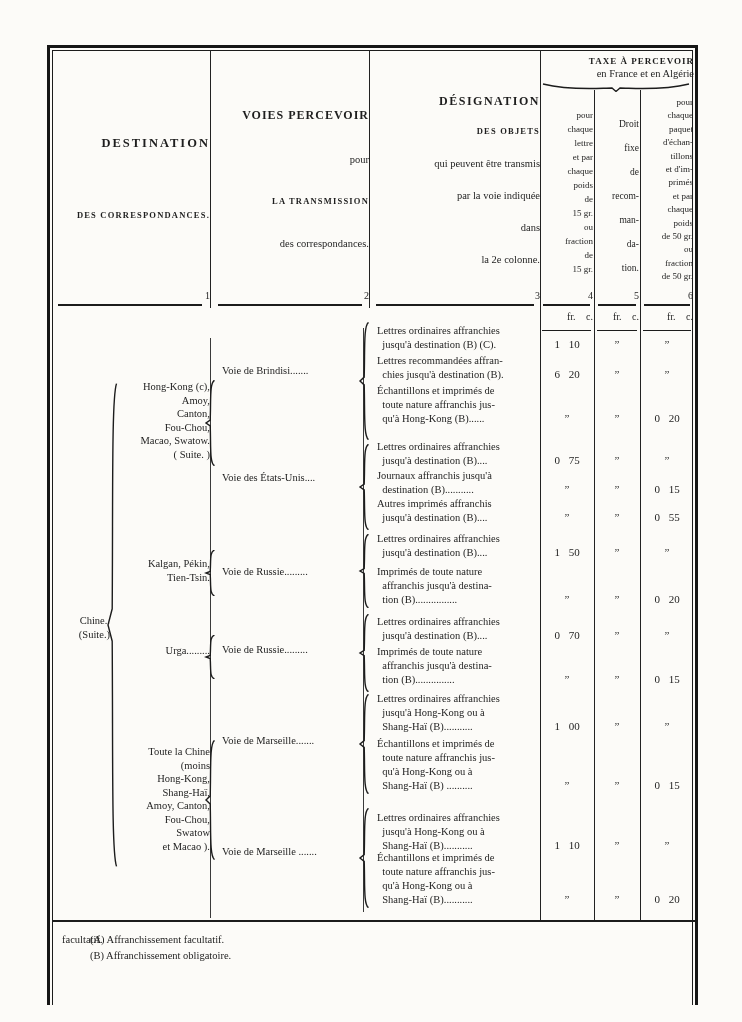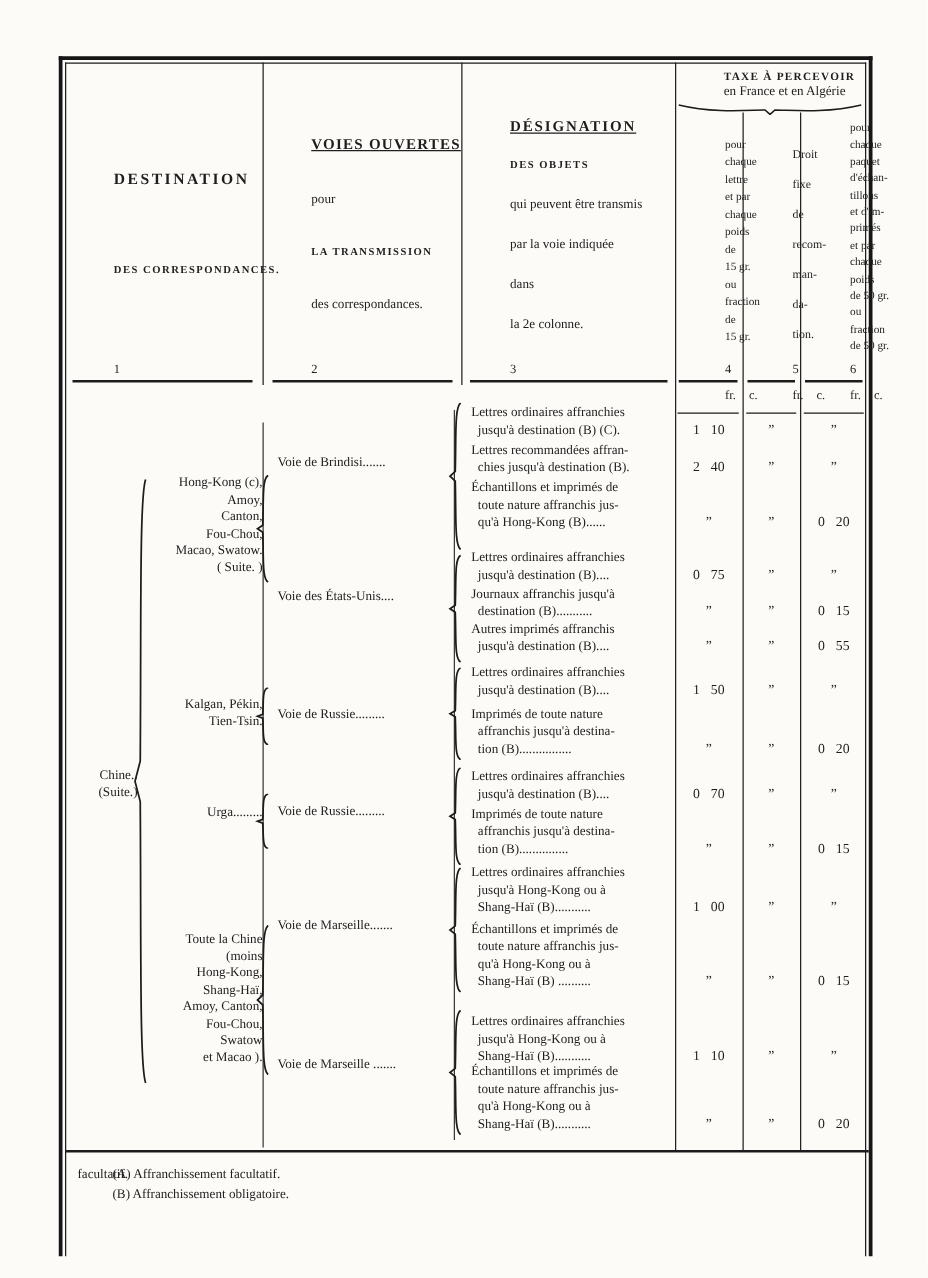--- a/index.html
+++ b/index.html
@@ -8,24 +8,24 @@
   .frame{position:absolute;left:47px;top:45px;width:645px;height:957px;
          border:3px solid #161616;border-bottom:none;}
   .inner-rule{position:absolute;left:2px;top:2px;right:2px;bottom:0;
          border:1px solid #1c1c1c;border-bottom:none;pointer-events:none;}
   .content{position:absolute;left:2px;top:2px;width:643px;bottom:0;}
   .vl{position:absolute;width:1px;background:#222;}
   .vl.thin{background:#3a3a3a;}
   .hl{position:absolute;height:2px;background:#1c1c1c;}
   .hl.thin{height:1px;}
   .abs{position:absolute;}
-  .ctr{text-align:left;margin-left:39px;}
+  .ctr{text-align:right;}
   .preline{white-space:pre-line;}
   .caps-lg{font-weight:bold;font-size:12.5px;letter-spacing:2px;}
-  .caps-md{font-weight:bold;font-size:12px;letter-spacing:1px;text-decoration:underline;}
+  .caps-md{font-weight:bold;font-size:12px;letter-spacing:1px;}
   .caps-sm{font-weight:bold;font-size:8.5px;letter-spacing:1.2px;}
   .h-txt{font-size:10.5px;}
   .colhead{line-height:14px;font-size:9px;}
   .num{font-size:10px;}
   .unit{font-size:10px;word-spacing:8px;}
   .col1-blk{left:0;width:158px;}
   .col2-blk{left:158px;width:159px;}
   .col3-blk{left:317px;width:171px;}
   .tax-blk{left:488px;width:154px;}
   .c4{left:489px;width:52px;}
@@ -67,21 +67,21 @@
       <div class="hl" style="left:592px;top:254px;width:46px"></div>
       <div class="hl thin" style="left:490px;top:280px;width:49px"></div>
       <div class="hl thin" style="left:545px;top:280px;width:40px"></div>
       <div class="hl thin" style="left:591px;top:280px;width:48px"></div>
       <div class="hl" style="left:0;top:870px;width:643px"></div>
 
       <div class="abs ctr col1-blk caps-lg" style="top:86px">DESTINATION</div>
       <div class="abs ctr col1-blk caps-sm" style="top:160px">DES CORRESPONDANCES.</div>
       <div class="abs ctr col1-blk num" style="top:240px">1</div>
 
-      <div class="abs ctr col2-blk caps-md" style="top:58px">VOIES OUVERTES</div>
+      <div class="abs ctr col2-blk caps-md" style="top:58px">VOIES PERCEVOIR</div>
       <div class="abs ctr col2-blk h-txt" style="top:104px">pour</div>
       <div class="abs ctr col2-blk caps-sm" style="top:146px">LA TRANSMISSION</div>
       <div class="abs ctr col2-blk h-txt" style="top:188px">des correspondances.</div>
       <div class="abs ctr col2-blk num" style="top:240px">2</div>
 
       <div class="abs ctr col3-blk caps-md" style="top:44px;letter-spacing:1.5px">DÉSIGNATION</div>
       <div class="abs ctr col3-blk caps-sm" style="top:76px">DES OBJETS</div>
       <div class="abs ctr col3-blk h-txt" style="top:108px">qui peuvent être transmis</div>
       <div class="abs ctr col3-blk h-txt" style="top:140px">par la voie indiquée</div>
       <div class="abs ctr col3-blk h-txt" style="top:172px">dans</div>
@@ -201,21 +201,21 @@
       <div class="drow" style="top:274px">
         <div class="des">Lettres ordinaires affranchies
   jusqu'à destination (B) (C).</div>
         <div class="tv c4 o1">1 10</div>
         <div class="tv c5 o1">”</div>
         <div class="tv c6 o1">”</div>
       </div>
       <div class="drow" style="top:304px">
         <div class="des">Lettres recommandées affran-
   chies jusqu'à destination (B).</div>
-        <div class="tv c4 o1">2 40</div>
+        <div class="tv c4 o1">6 20</div>
         <div class="tv c5 o1">”</div>
         <div class="tv c6 o1">”</div>
       </div>
       <div class="drow" style="top:334px">
         <div class="des">Échantillons et imprimés de
   toute nature affranchis jus-
   qu'à Hong-Kong (B)......</div>
         <div class="tv c4 o2">”</div>
         <div class="tv c5 o2">”</div>
         <div class="tv c6 o2">0 20</div>

